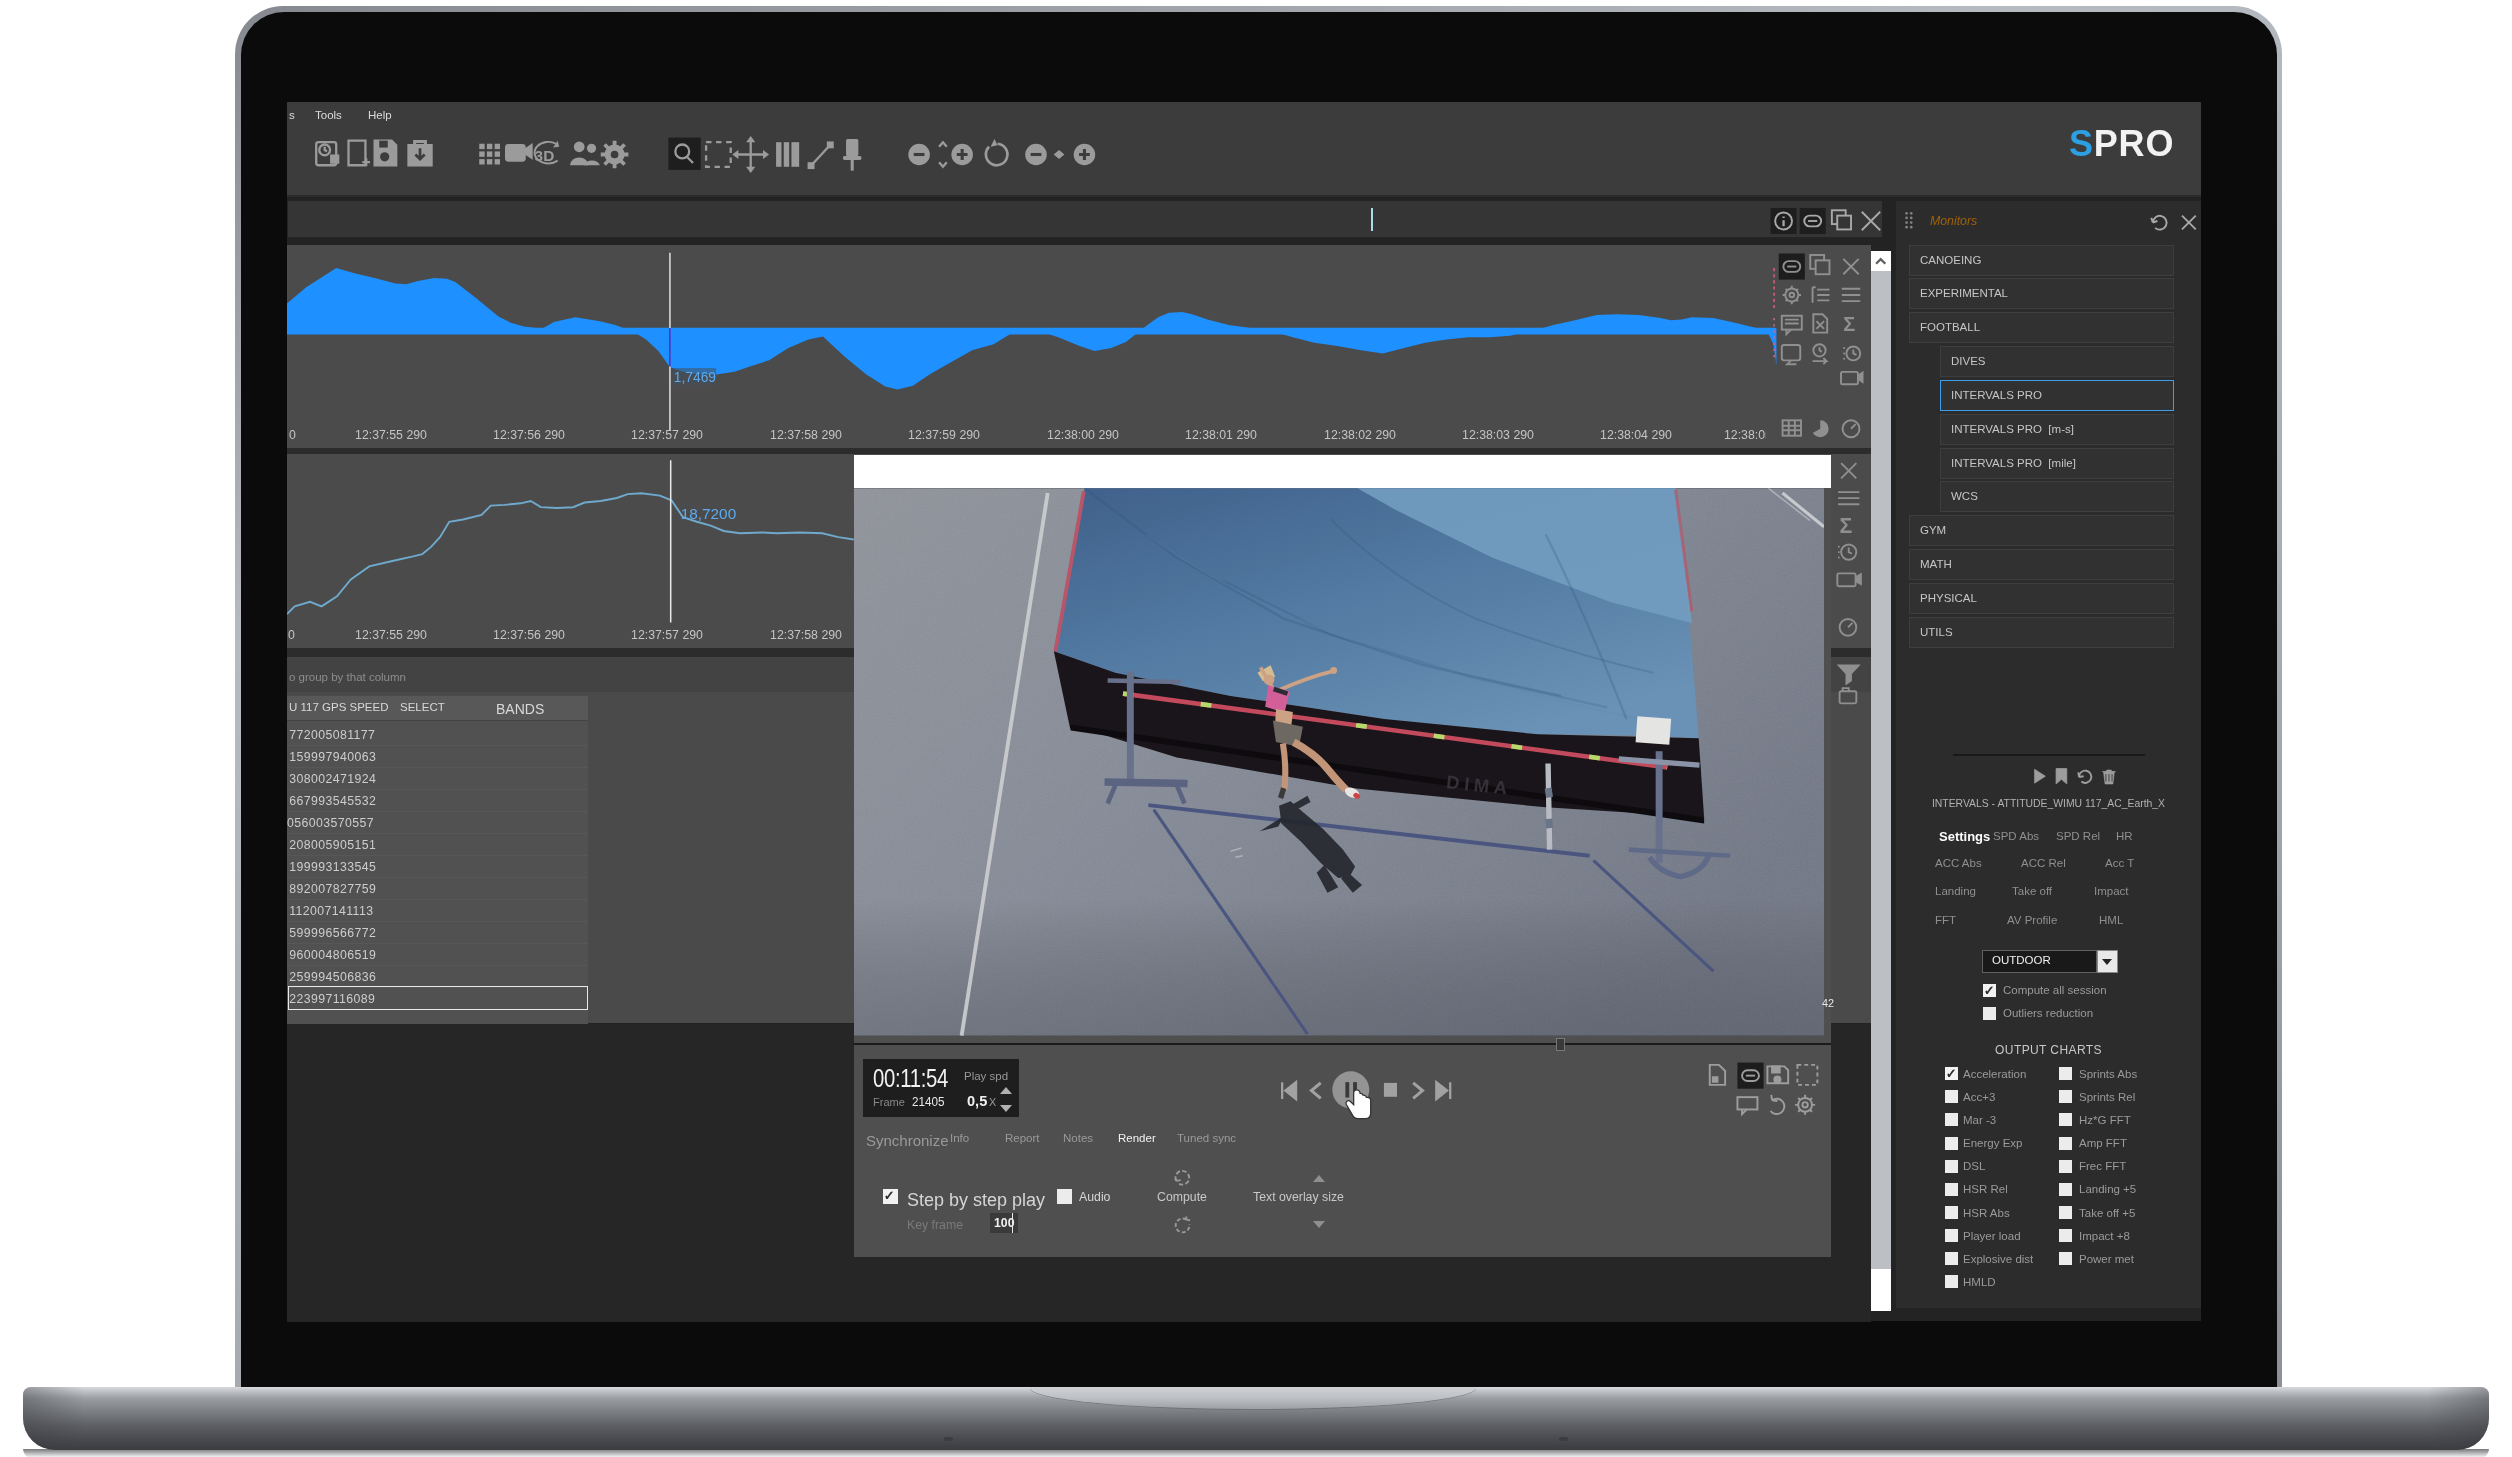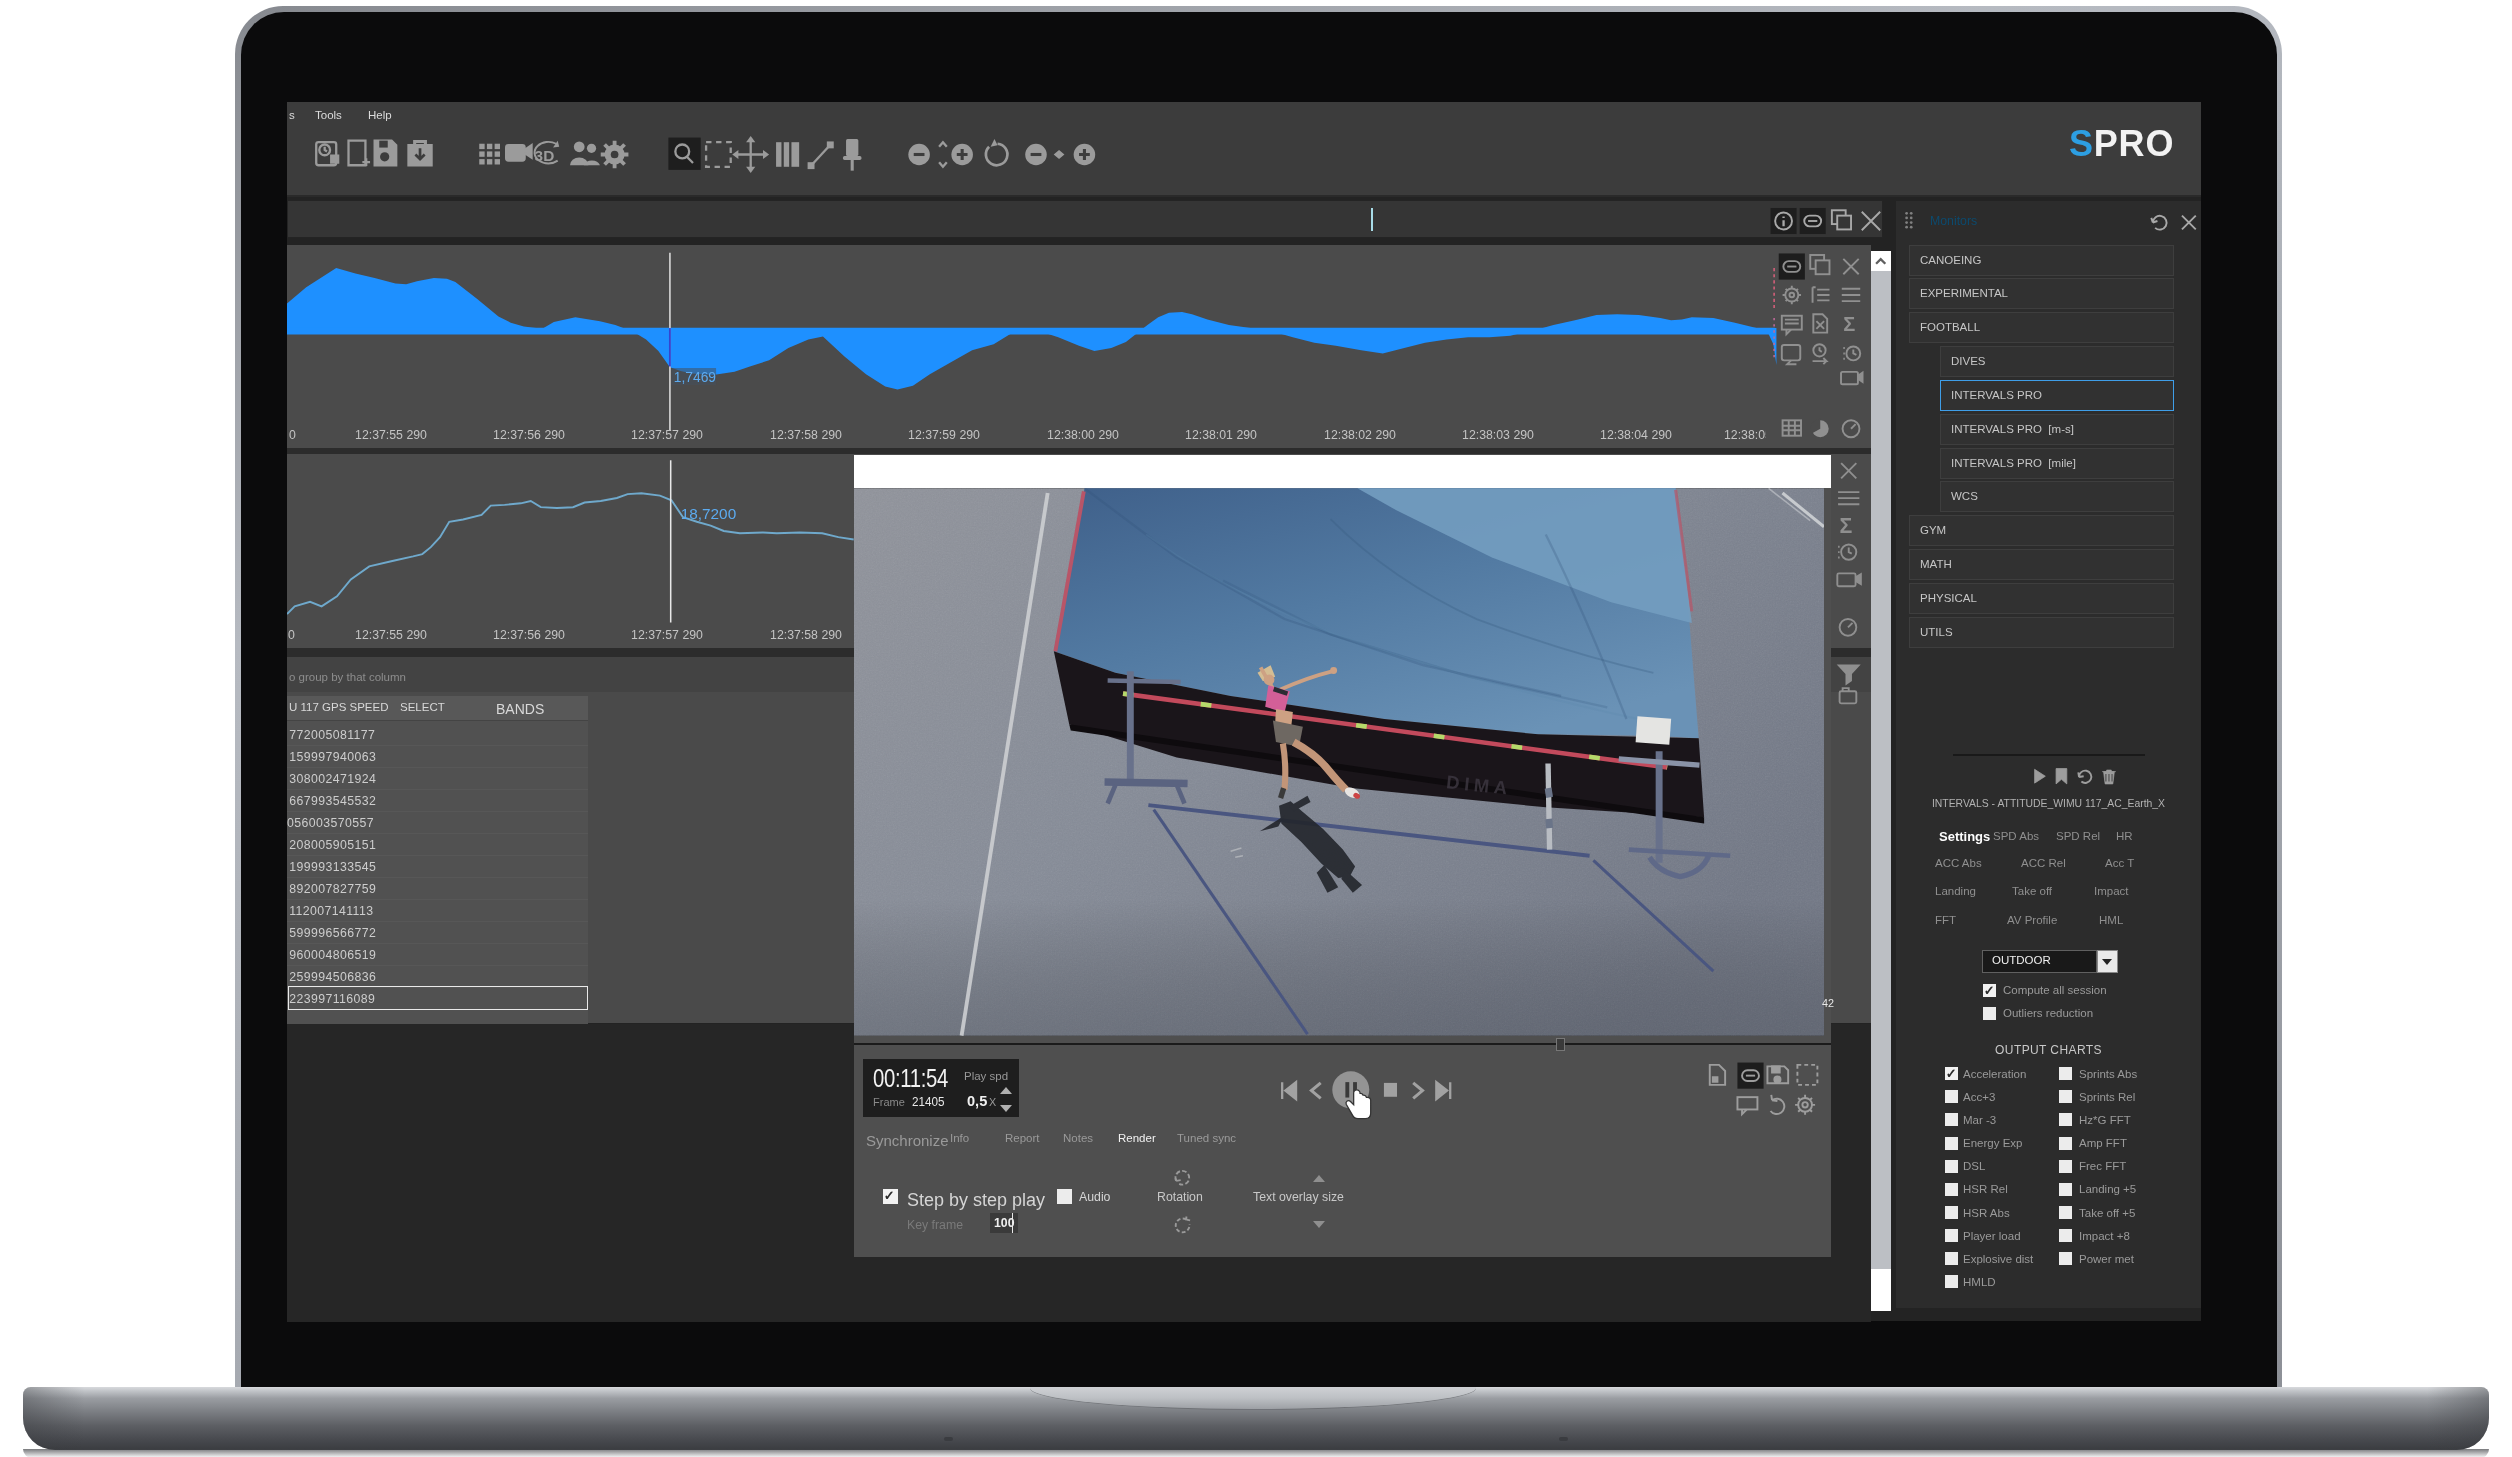--- a/index.html
+++ b/index.html
@@ -457,21 +457,21 @@
   </svg>
 
   <div class="cbc" style="left:883px; top:1189px; width:15.4px; height:15.4px;"></div>
   <div class="abs" style="left:907px; top:1190px; font-size:18px; color:#d5d5d5;">Step by step play</div>
   <div class="abs" style="left:907px; top:1218px; font-size:12.3px; color:#7a7a7a;">Key frame</div>
   <div class="abs" style="left:990px; top:1213px; width:28px; height:20px; background:#3a3a3a;"></div>
   <div class="abs" style="left:994px; top:1216px; font-size:12.3px; color:#f0f0f0; font-weight:bold;">100</div>
   <div class="abs" style="left:1012px; top:1213px; width:1.2px; height:20px; background:#e8e8e8;"></div>
   <div class="cb" style="left:1057px; top:1189px; width:15.4px; height:15.4px;"></div>
   <div class="abs" style="left:1079px; top:1190px; font-size:12.3px; color:#d5d5d5;">Audio</div>
-  <div class="abs" style="left:1157px; top:1190px; font-size:12.3px; color:#c8c8c8;">Rotation</div>
+  <div class="abs" style="left:1157px; top:1190px; font-size:12.3px; color:#c8c8c8;">Compute</div>
   <svg class="abs" style="left:1170px; top:1167px;" width="23" height="20" viewBox="0 0 30 26">
       <path d="M8,18 a9,9 0 1 1 4,4 M8,18 l-1,-6 M8,18 l6,-1" stroke="#9a9a9a" stroke-width="2.5" fill="none" stroke-dasharray="6 3"></path>
     </svg>
   <svg class="abs" style="left:1171px; top:1215px;" width="23" height="20" viewBox="0 0 30 26">
       <path d="M20,6 a9,9 0 1 0 4,6 M20,6 l0,-4 M20,6 l5,1" stroke="#9a9a9a" stroke-width="2.5" fill="none" stroke-dasharray="5 3"></path>
     </svg>
   <div class="abs" style="left:968px; top:1190px; font-size:12.3px; color:#c8c8c8; left:1253px;">Text overlay size</div>
   <div class="abs" style="left:1027px; top:1175px; width:0; height:0; border-left:6.2px solid transparent; border-right:6.2px solid transparent; border-bottom:7px solid #8f8f8f; left:1313px;"></div>
   <div class="abs" style="left:1027px; top:1221px; width:0; height:0; border-left:6.2px solid transparent; border-right:6.2px solid transparent; border-top:7px solid #8f8f8f; left:1313px;"></div>
 
@@ -481,21 +481,21 @@
       <circle cx="6" cy="3" r="1.8"></circle>
         <circle cx="12" cy="3" r="1.8"></circle>
       <circle cx="6" cy="9" r="1.8"></circle>
         <circle cx="12" cy="9" r="1.8"></circle>
       <circle cx="6" cy="15" r="1.8"></circle>
         <circle cx="12" cy="15" r="1.8"></circle>
       <circle cx="6" cy="21" r="1.8"></circle>
         <circle cx="12" cy="21" r="1.8"></circle>
     </g>
   </svg>
-  <div class="abs" style="left:1930px; top:214px; font-size:12.3px; color:#0c4a6e;">Monitors</div>
+  <div class="abs" style="left:1930px; top:214px; font-size:12.3px; color:#a16207;font-style:italic;">Monitors</div>
   <svg class="abs" style="left:2145px; top:211px;" width="54" height="23" viewBox="0 0 70 30">
     <path d="M10,15 a9,9 0 1 1 3,7 M10,15 l-2,-6 M10,15 l6,-2" stroke="#a8a8a8" stroke-width="2.5" fill="none"></path>
     <path d="M48,6 L66,24 M66,6 L48,24" stroke="#a8a8a8" stroke-width="2.5"></path>
   </svg>
   <div class="mitem" style="top:245px;">CANOEING</div>
   <div class="mitem" style="top:278px;">EXPERIMENTAL</div>
   <div class="mitem" style="top:312px;">FOOTBALL</div>
   <div class="mitem msub" style="top:346px;">DIVES</div>
   <div class="mitem msub" style="top:380px; border:1.5px solid #3f9ee8;">INTERVALS PRO</div>
   <div class="mitem msub" style="top:414px;">INTERVALS PRO&nbsp; [m-s]</div>

